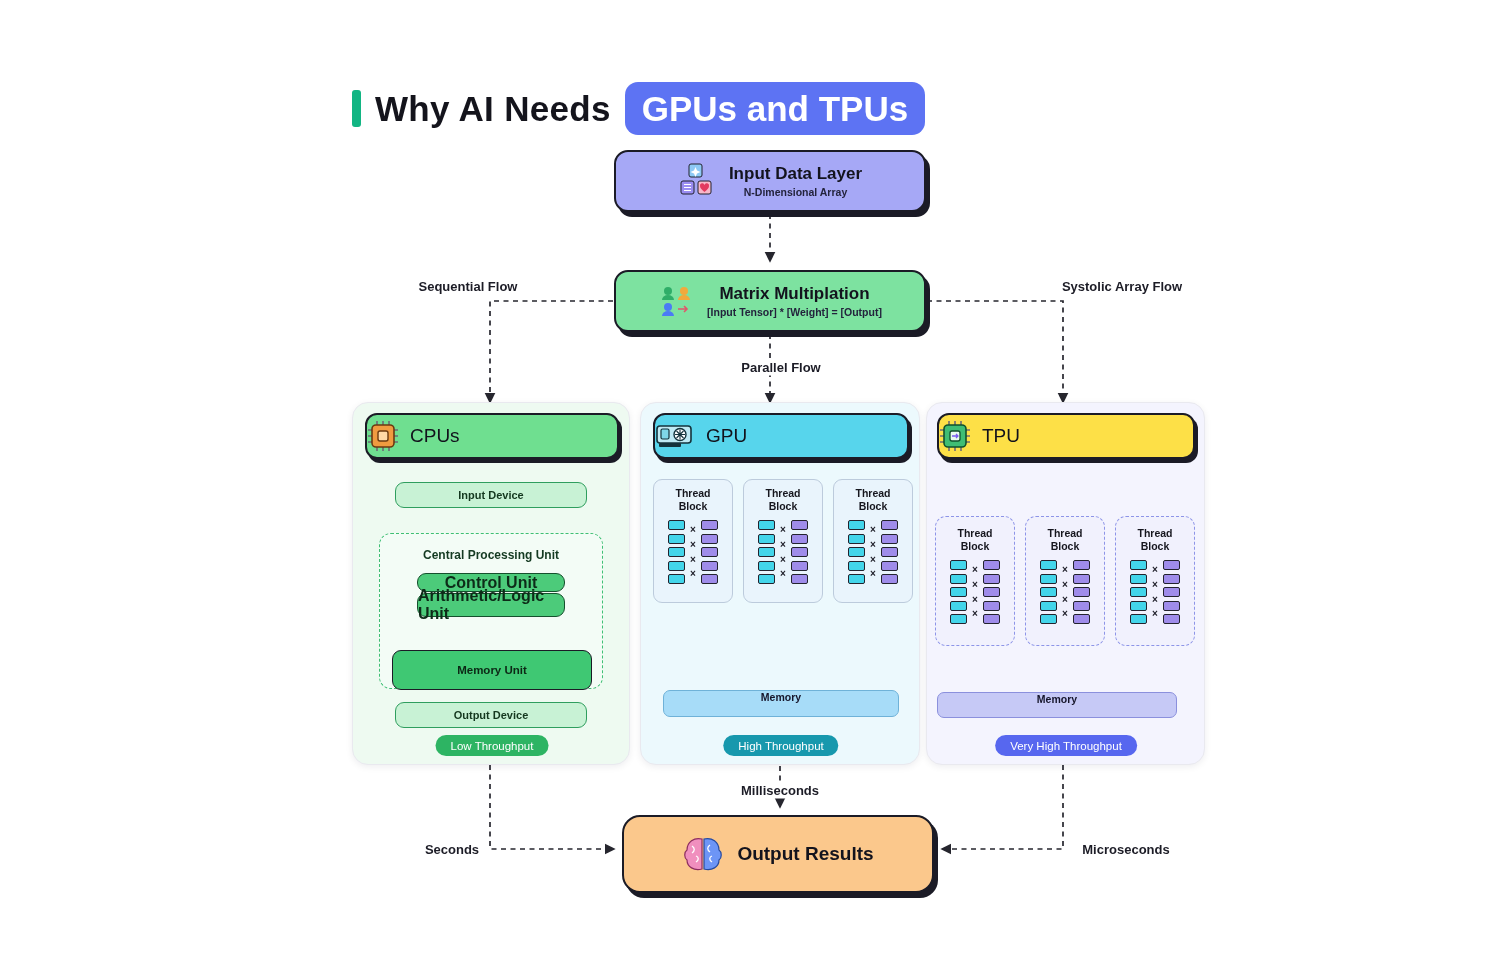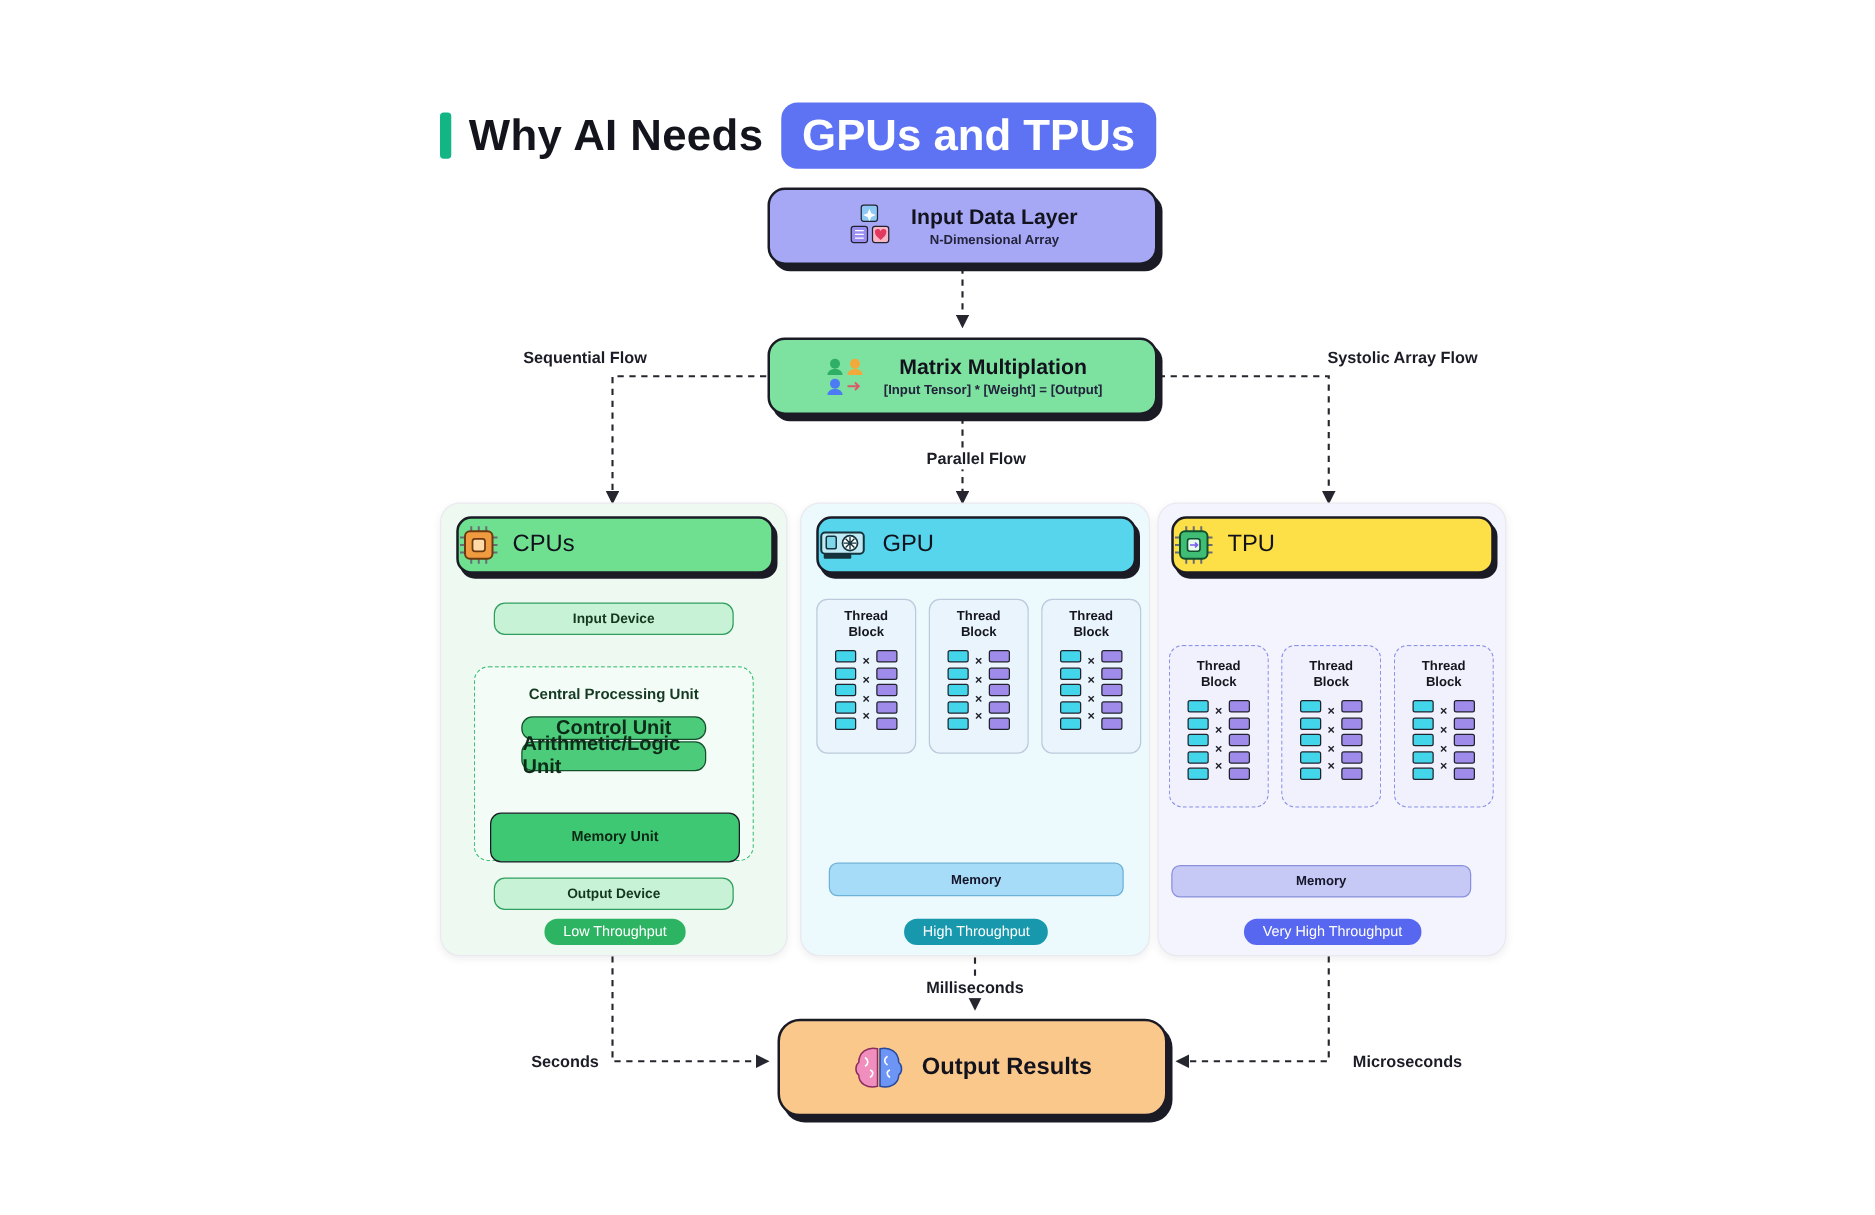--- a/index.html
+++ b/index.html
@@ -72,21 +72,21 @@
                   line-height:1.25; color:#16161e; }
   .cells { display:flex; justify-content:center; align-items:center; gap:5px; margin-top:7px; }
   .ccol { display:flex; flex-direction:column; gap:3.5px; }
   .cell { width:17px; height:10px; border:1.1px solid #23232e; border-radius:2px; }
   .cell.c { background:#43d5ea; }
   .cell.p { background:#9f8cea; }
   .xcol { display:flex; flex-direction:column; justify-content:space-evenly; align-items:center;
           height:64px; font-size:10px; font-weight:800; color:#20202a; line-height:1; }
 
   
-  .membar { position:absolute; display:flex; align-items:center; justify-content:center;
+  .membar { position:absolute; display:flex; justify-content:center;
             border-radius:7px; font-size:10.5px; font-weight:700; color:#15152a; }
   .gpu-mem { left:22px; top:287px; width:236px; height:27px; background:#a7dcf8; border:1.2px solid #6fb2d8; }
   .tpu-mem { left:10px; top:289px; width:240px; height:26px; background:#c6c9f6; border:1.2px solid #8b90dd; }
 </style>
 </head>
 <body>
 
 <div class="stage">
 
   <svg class="wires" viewBox="0 0 1500 972">

